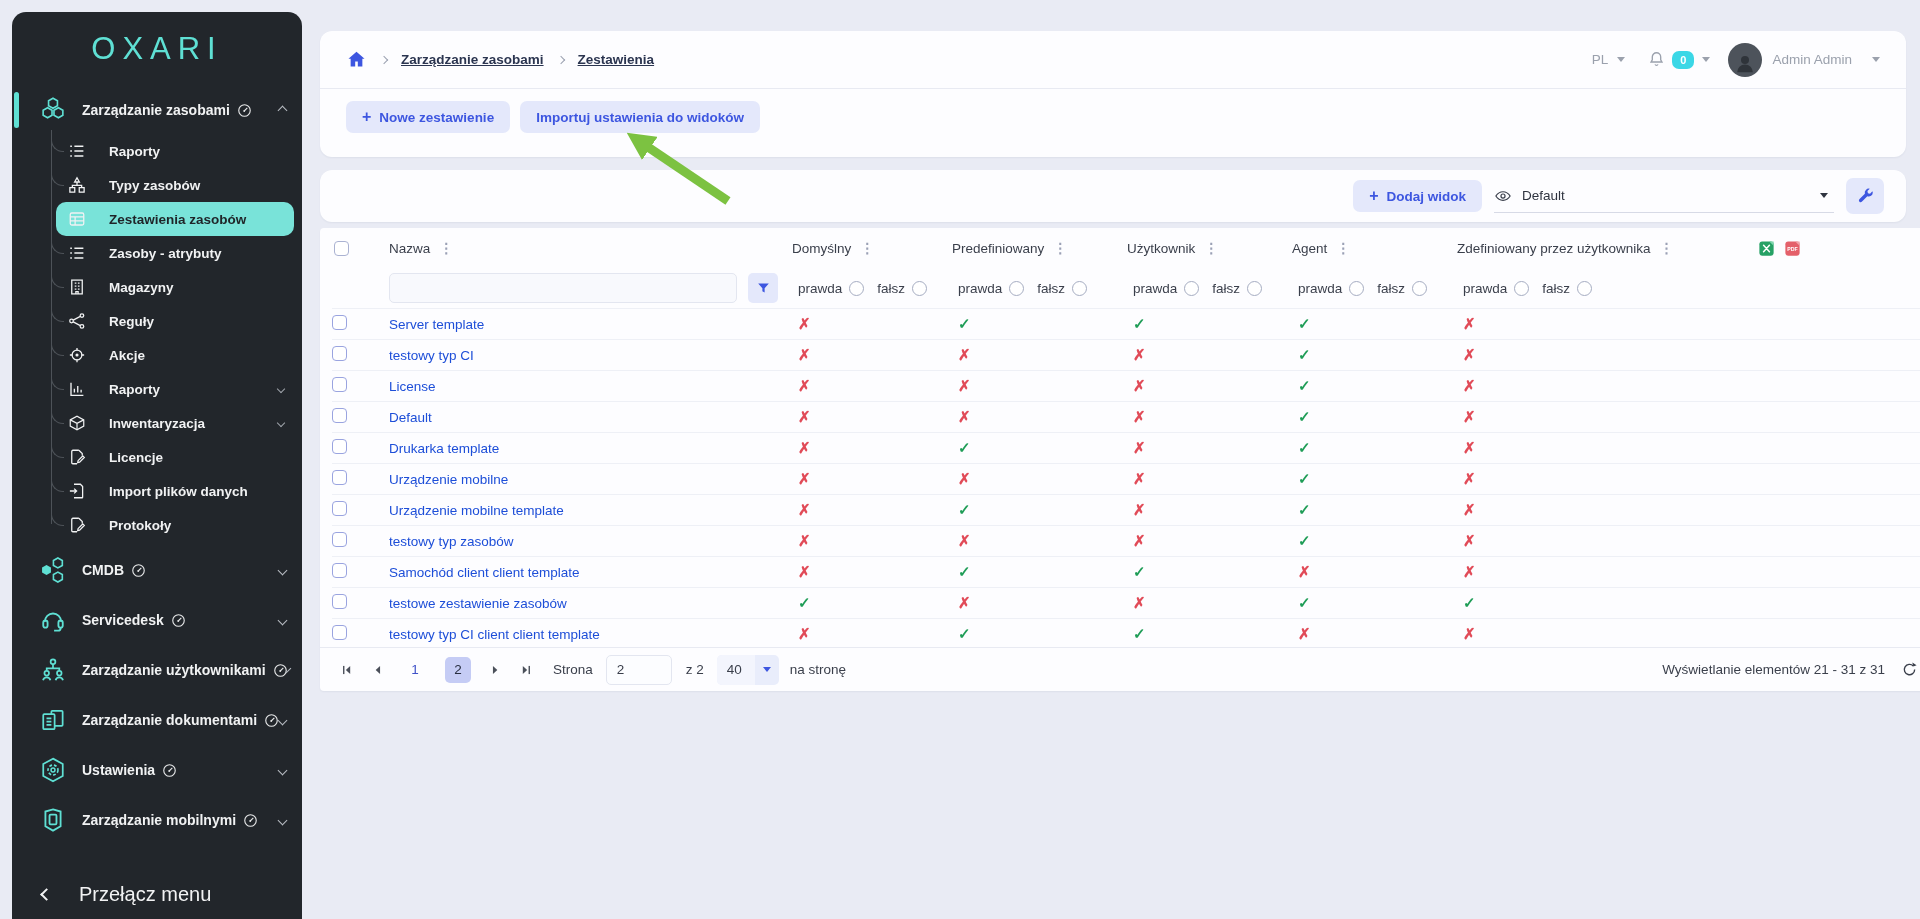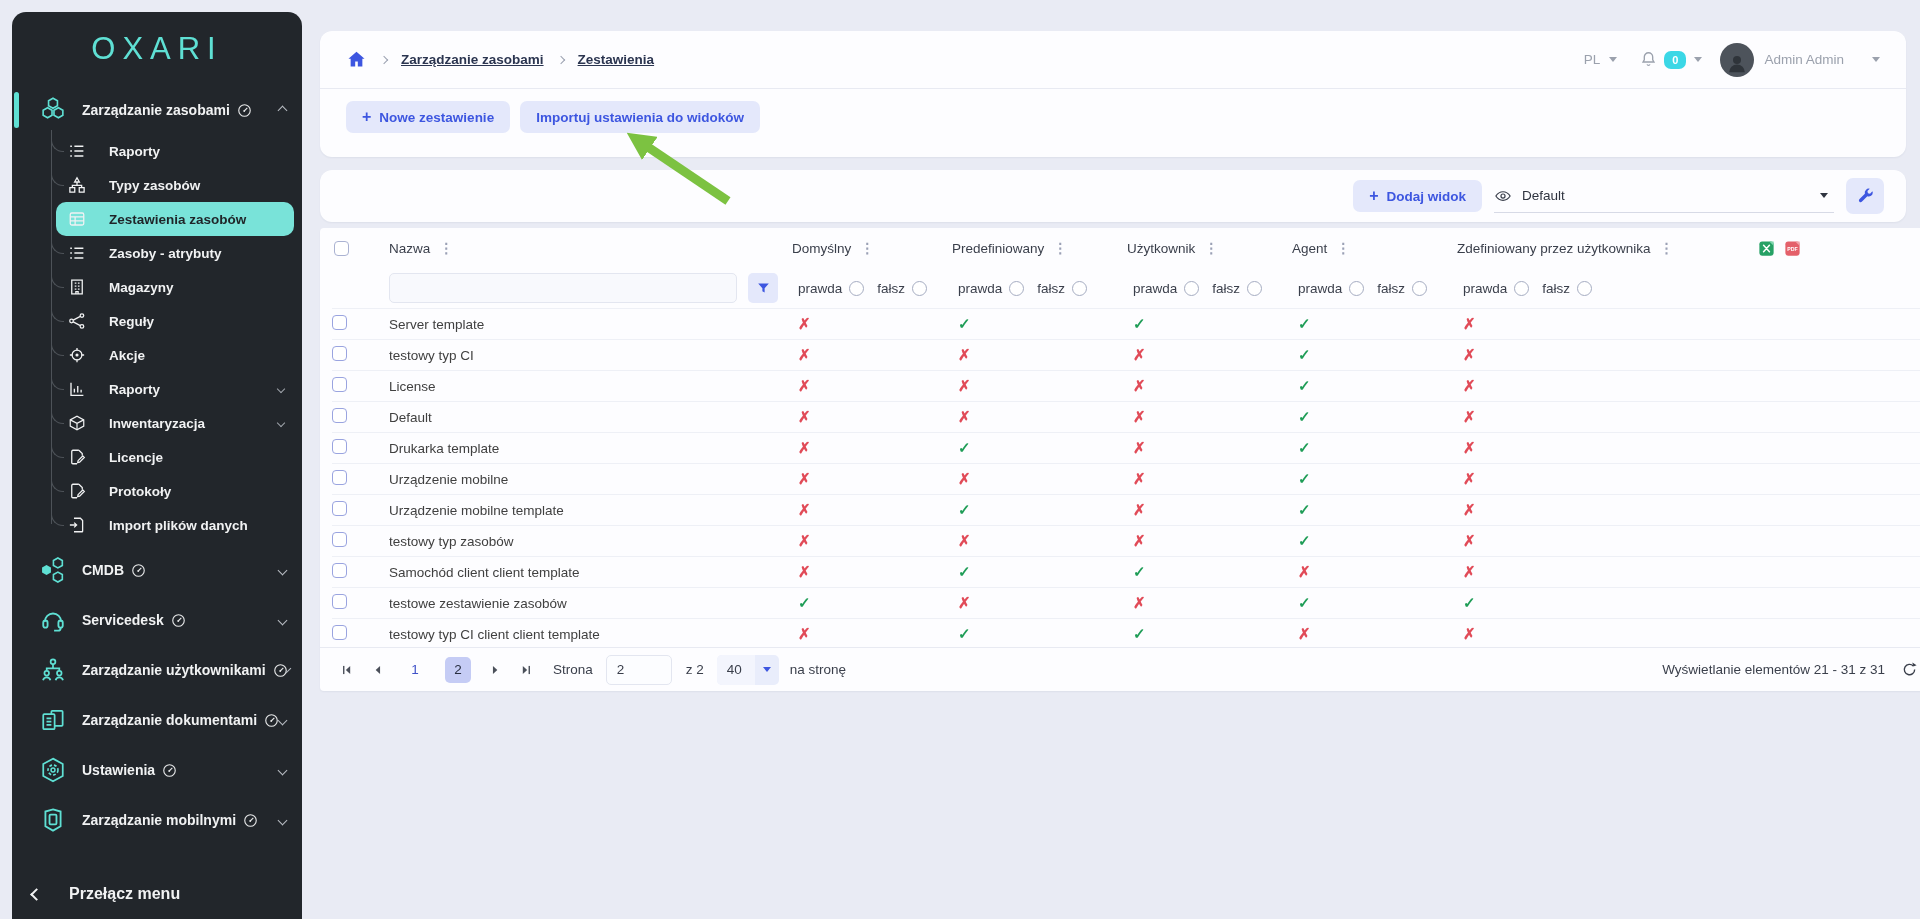--- a/index.html
+++ b/index.html
@@ -21,21 +21,21 @@
 .sec .chev{margin-left:auto}
 .cur-ind{position:absolute;left:2px;top:2px;width:5px;height:36px;border-radius:3px;background:#5fe0d4}
 .subs{position:relative;padding:4px 0 8px}
 .subs::before{content:'';position:absolute;left:39px;top:0;bottom:26px;width:1px;background:#4d5258}
 .sub{position:relative;display:flex;align-items:center;height:34px;padding-left:56px;font-size:13.5px;font-weight:700;cursor:pointer;white-space:nowrap}
 .sub::before{content:'';position:absolute;left:39px;top:-4px;width:12px;height:21px;border-left:1px solid #4d5258;border-bottom:1px solid #4d5258;border-bottom-left-radius:12px}
 .sub .sub-ic{width:18px;height:18px;margin-right:23px;color:#f1f2f3;flex:none}
 .sub.active{background:#79e3d9;color:#1f2428;border-radius:10px;margin-left:44px;padding-left:12px;margin-right:8px}
 .sub.active::before{display:none}
 .sub .chev{width:6px;height:6px;margin-left:auto;margin-right:18px;border-color:#9ea3aa}
-.menu-toggle{position:absolute;bottom:0;left:0;right:0;height:50px;display:flex;align-items:center;padding-left:20px;font-size:16px;font-weight:700;cursor:pointer}
+.menu-toggle{position:absolute;bottom:0;left:0;right:0;height:50px;display:flex;align-items:center;padding-left:30px;font-size:20px;font-weight:400;cursor:pointer}
 .chev-left{display:inline-block;width:9px;height:9px;border-left:2.2px solid #f1f2f3;border-bottom:2.2px solid #f1f2f3;transform:rotate(45deg);margin-right:28px}
 
 .hcard{position:absolute;left:320px;top:31px;width:1586px;height:126px;background:#fdfdff;border-radius:12px;box-shadow:0 1px 2px rgba(40,50,90,.06)}
 .bc-row{height:57px;display:flex;align-items:center;padding:0 26px}
 .crumb-sep{display:inline-block;width:6px;height:6px;border-right:1.6px solid #9aa0b0;border-top:1.6px solid #9aa0b0;transform:rotate(45deg);margin:0 14px}
 .crumb{color:#2b3550;font-weight:700;text-decoration:underline;cursor:pointer}
 .home{width:21px;height:21px;color:#3d56e0;cursor:pointer}
 .user-area{margin-left:auto;display:flex;align-items:center;color:#9ba1ad;font-weight:500}
 .caret{display:inline-block;width:0;height:0;border-left:4.5px solid transparent;border-right:4.5px solid transparent;border-top:5.5px solid #9ba1ad}
 .caret.dark{border-top-color:#2f3440}
@@ -63,21 +63,21 @@
 .cb{display:inline-block;width:15px;height:15px;border:1.5px solid #9aa4e0;border-radius:4px;background:#fff;cursor:pointer}
 .cb.hdr{border-color:#aab2d2;margin-left:2px}
 .tfilter{height:40px}
 .fname{display:flex;align-items:center;gap:11px;padding-left:9px}
 .filter-input{width:348px;height:30px;background:#f8f9fd;border:1px solid #e3e6f0;border-radius:5px;font-family:inherit;font-size:13px;padding:0 8px;color:#3a3f4b;outline:none}
 .funnel-tile{width:30px;height:30px;background:#e4e8fb;border-radius:5px;display:flex;align-items:center;justify-content:center;cursor:pointer}
 .funnel-tile svg{width:15px;height:15px;color:#3d56e0}
 .fcell{display:flex;align-items:center;padding-left:6px;color:#3a3f4b}
 .radio{display:inline-block;width:15px;height:15px;border:1.5px solid #a6adc2;border-radius:50%;background:#fff;margin:0 13px 0 7px;cursor:pointer}
 .trow{height:31px;border-top:1px solid #eef0f6}
-.ncell{padding-left:9px;color:#404040}
+.ncell{padding-left:9px;color:#1d4ed8}
 .mark{padding-left:6px;font-size:15px;font-weight:700}
 .mark.yes{color:#1f9d57}
 .mark.no{color:#e14b58}
 .exp{display:flex;gap:7px;align-items:center}
 .exp svg{width:19px;height:19px;cursor:pointer}
 
 .pgbar{position:absolute;left:0;right:0;bottom:0;height:44px;border-top:1px solid #e8eaf2;display:flex;align-items:center;padding:0 20px;color:#3a3f4b}
 .pgnav{display:flex;align-items:center;gap:17px}
 .pgnav svg{width:14px;height:14px;color:#4b505a;cursor:pointer}
 .flip{transform:scaleX(-1)}
@@ -352,29 +352,29 @@
         <span class="chev down"></span>
       </div>
       <div class="sub">
         <svg class="ic sub-ic">
             <use href="#i-doc-edit"></use>
           </svg>
         <span>Licencje</span>
       </div>
       <div class="sub">
         <svg class="ic sub-ic">
+            <use href="#i-import"></use>
+          </svg>
+        <span>Import plików danych</span>
+      </div>
+      <div class="sub">
+        <svg class="ic sub-ic">
             <use href="#i-doc-edit"></use>
           </svg>
         <span>Protokoły</span>
-      </div>
-      <div class="sub">
-        <svg class="ic sub-ic">
-            <use href="#i-import"></use>
-          </svg>
-        <span>Import plików danych</span>
       </div>
     </div>
     <div class="sec">
       <svg class="ic sec-ic">
           <use href="#i-hex3f"></use>
         </svg>
       <span class="lbl">CMDB</span>
       <svg class="ic gauge">
           <use href="#i-gauge"></use>
         </svg>
@@ -452,21 +452,21 @@
       <svg class="ic" style="width:19px;height:19px;margin-left:22px">
           <use href="#i-bell"></use>
         </svg>
       <span class="badge">0</span>
       <span class="caret"></span>
       <span class="avatar">
           <svg class="ic">
             <use href="#i-person"></use>
           </svg>
         </span>
-      <span style="margin-right:28px">Admin Admin</span>
+      <span style="margin-right:20px">Admin Admin</span>
       <span class="caret"></span>
     </div>
   </div>
   <div class="divider"></div>
   <div class="btn-row">
     <button class="btn">
       <span class="plus">+</span>
       <span>Nowe zestawienie</span>
     </button>
     <button class="btn">

